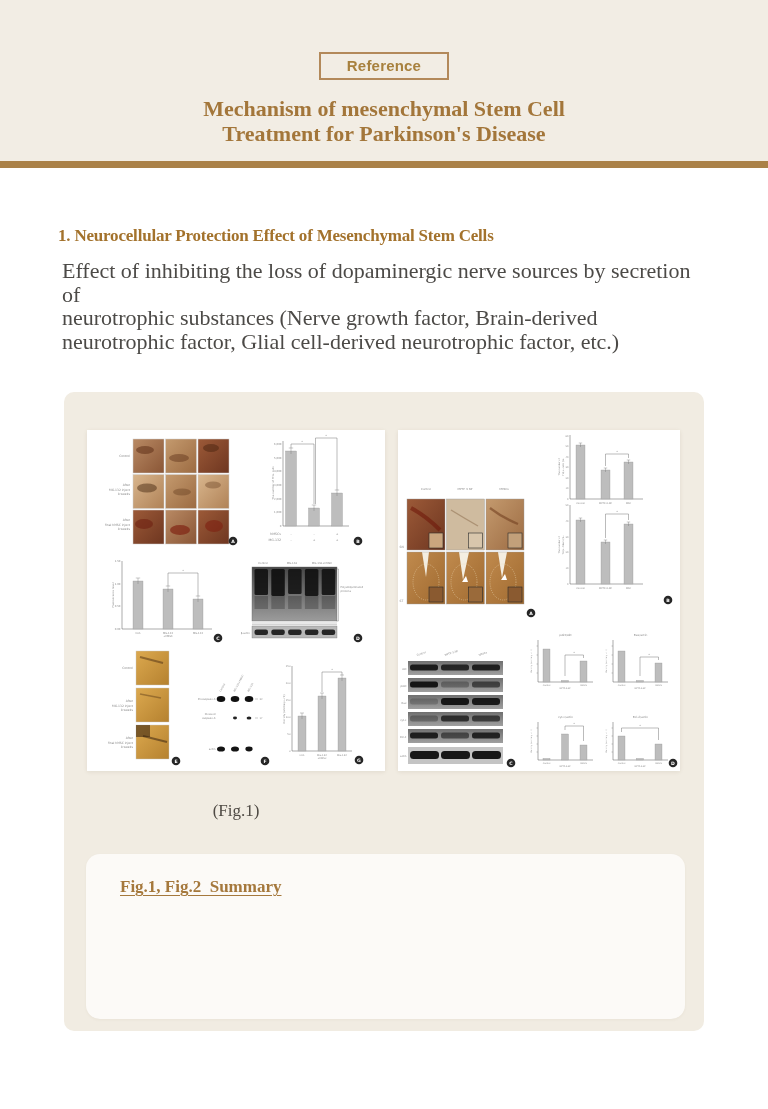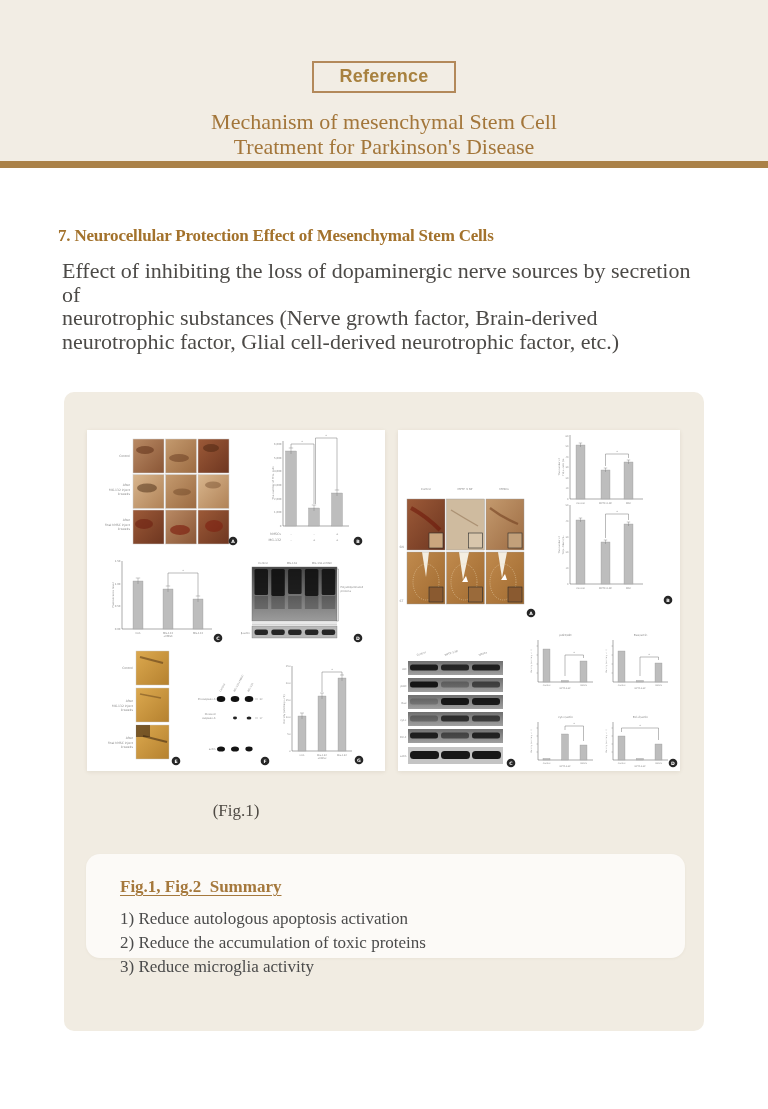--- a/index.html
+++ b/index.html
@@ -1,33 +1,33 @@
 <!DOCTYPE html>
 <html><head>
 <meta charset="utf-8">
 <style>
   html,body{margin:0;padding:0;}
   body{width:768px;height:1109px;background:#ffffff;font-family:"Liberation Serif",serif;overflow:hidden;}
   .hero{background:#f2ede4;height:161px;box-sizing:border-box;padding-top:46px;}
-  .badge{display:block;width:fit-content;margin:15px auto;border:2px solid #b3895a;color:#a8813e;
-         font-family:"Liberation Sans",sans-serif;font-size:18px;font-weight:600;
+  .badge{display:block;width:fit-content;margin:6px auto;border:2px solid #b3895a;color:#a8813e;
+         font-family:"Liberation Sans",sans-serif;font-size:15px;font-weight:600;
          padding:3px 26px 4px;background:transparent;letter-spacing:.2px;}
-  .title{margin:16px 0 0;text-align:center;color:#a3763a;font-size:22px;font-weight:400;
+  .title{margin:16px 0 0;text-align:center;color:#a3763a;font-size:22px;font-weight:700;
          line-height:25px;white-space:pre-line;font-family:"Liberation Serif",serif;}
   .divider{height:7px;background:#aa8148;}
   main{padding:0 58px;}
   .heading{margin:58px 0 0;color:#a3722c;font-size:17px;font-weight:700;letter-spacing:-.2px;}
   .para{margin:13px 0 0 4px;color:#4c4a47;font-size:22px;line-height:23.5px;white-space:pre-line;}
   .card{margin:39px auto 0;width:640px;height:639px;background:#f1ece2;border-radius:10px;
         box-sizing:border-box;position:relative;}
   .figs{display:flex;gap:13px;padding:38px 0 0 23px;align-items:flex-start;}
   figure{margin:0;}
   .panel{background:#ffffff;box-shadow:0 1px 4px rgba(90,70,40,.10);display:block;}
   figcaption{text-align:center;font-size:17px;color:#4f4a44;margin-top:30px;}
-  .summary{margin:33px 0 0 22px;width:599px;height:104px;background:#fcfaf7;border-radius:14px;
+  .summary{margin:33px 0 0 22px;width:599px;height:165px;background:#fcfaf7;border-radius:14px;
            box-sizing:border-box;padding:23px 30px 0 34px;box-shadow:0 1px 3px rgba(90,70,40,.05);}
   .summary h3{margin:0;color:#a5783c;font-size:17px;font-weight:700;text-decoration:underline;
               text-underline-offset:3px;}
   .summary ul{list-style:none;margin:10px 0 0;padding:0;color:#4b4b4b;font-size:17px;line-height:24px;}
   
   svg text{font-family:"DejaVu Sans",sans-serif;fill:#8a8a8a;}
   svg .ax{stroke:#555;stroke-width:.5;fill:none;}
   svg .bar{fill:#bdbdbd;stroke:#8f8f8f;stroke-width:.3;}
   svg .sig{stroke:#666;stroke-width:.45;fill:none;}
   svg .err{stroke:#777;stroke-width:.4;}
@@ -42,21 +42,21 @@
 
   <header class="hero">
     <div class="badge">Reference</div>
     <h1 class="title">Mechanism of mesenchymal Stem Cell
 Treatment for Parkinson's Disease</h1>
   </header>
 
   <div class="divider"></div>
 
   <main>
-    <h2 class="heading">7. Neurocellular Protection Effect of Mesenchymal Stem Cells</h2>
+    <h2 class="heading">1. Neurocellular Protection Effect of Mesenchymal Stem Cells</h2>
     <p class="para">Effect of inhibiting the loss of dopaminergic nerve sources by secretion of
 neurotrophic substances (Nerve growth factor, Brain-derived
 neurotrophic factor, Glial cell-derived neurotrophic factor, etc.)</p>
 
     <section class="card">
       <div class="figs">
 
         <figure>
           <svg class="panel" width="298" height="341" viewBox="0 0 298 341" xmlns="http://www.w3.org/2000/svg">
             <defs>
@@ -506,21 +506,16 @@
               </g>
               <circle class="lc" cx="275" cy="333" r="4.3"></circle>
                 <text class="letter" x="275" y="334.7">D</text>
             </g>
           </svg>
         </figure>
       </div>
 
       <div class="summary">
         <h3>Fig.1, Fig.2&nbsp; Summary</h3>
-        <ul>
-          <li>1) Reduce autologous apoptosis activation</li>
-          <li>2) Reduce the accumulation of toxic proteins</li>
-          <li>3) Reduce microglia activity</li>
-        </ul>
       </div>
     </section>
   </main>
 </div>
 
 </body></html>

